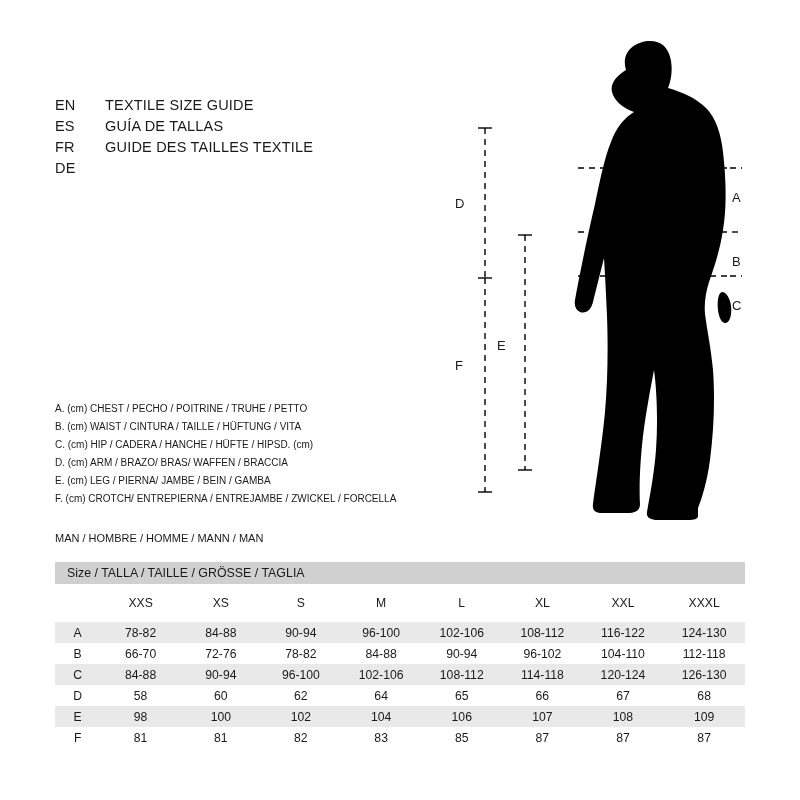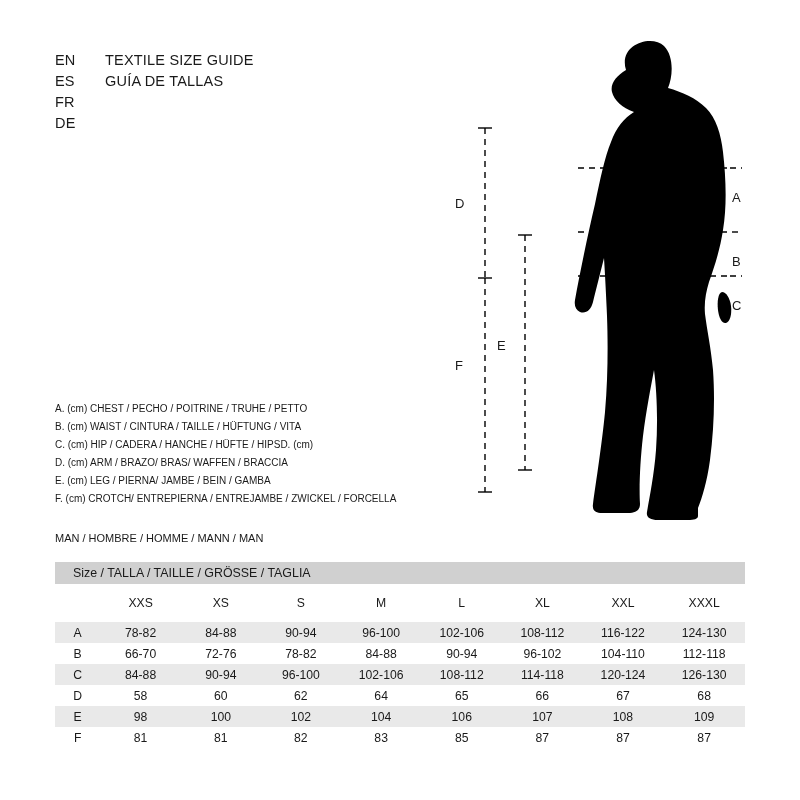--- a/index.html
+++ b/index.html
@@ -31,20 +31,21 @@
   .title-row {
     display: flex;
     align-items: baseline;
     height: 21px;
     font-size: 14.5px;
     letter-spacing: 0.2px;
   }
   .title-lang {
     width: 50px;
     flex: 0 0 50px;
+    margin-top: 45px;
   }
   .title-text {
     white-space: nowrap;
   }
 
   
   .legend {
     position: absolute;
     left: 55px;
     top: 400px;
@@ -87,21 +88,21 @@
   }
   table.sizes td, table.sizes th {
     padding: 0;
     height: 21px;
     text-align: center;
     font-weight: normal;
   }
   tr.head-title td {
     background: #d0d0d0;
     text-align: left;
-    padding-left: 18px;
+    padding-left: 12px;
     height: 22px;
     font-size: 12.4px;
   }
   tr.head-cols td {
     background: #ffffff;
     height: 38px;
   }
   tr.band-grey td {
     background: #e9e9e9;
   }
@@ -126,20 +127,21 @@
     <div class="title-row">
       <div class="title-lang">EN</div>
       <div class="title-text">TEXTILE SIZE GUIDE</div>
     </div>
     <div class="title-row">
       <div class="title-lang">ES</div>
       <div class="title-text">GUÍA DE TALLAS</div>
     </div>
     <div class="title-row">
       <div class="title-lang">FR</div>
+      <div class="title-text">GUIDE DES TAILLES TEXTILE</div>
     </div>
     <div class="title-row">
       <div class="title-lang">DE</div>
     </div>
   </div>
 
   <div class="legend">
     <div class="legend-row">A. (cm) CHEST / PECHO / POITRINE / TRUHE / PETTO</div>
     <div class="legend-row">B. (cm) WAIST / CINTURA / TAILLE / HÜFTUNG / VITA</div>
     <div class="legend-row">C. (cm) HIP / CADERA / HANCHE / HÜFTE / HIPSD. (cm)</div>

